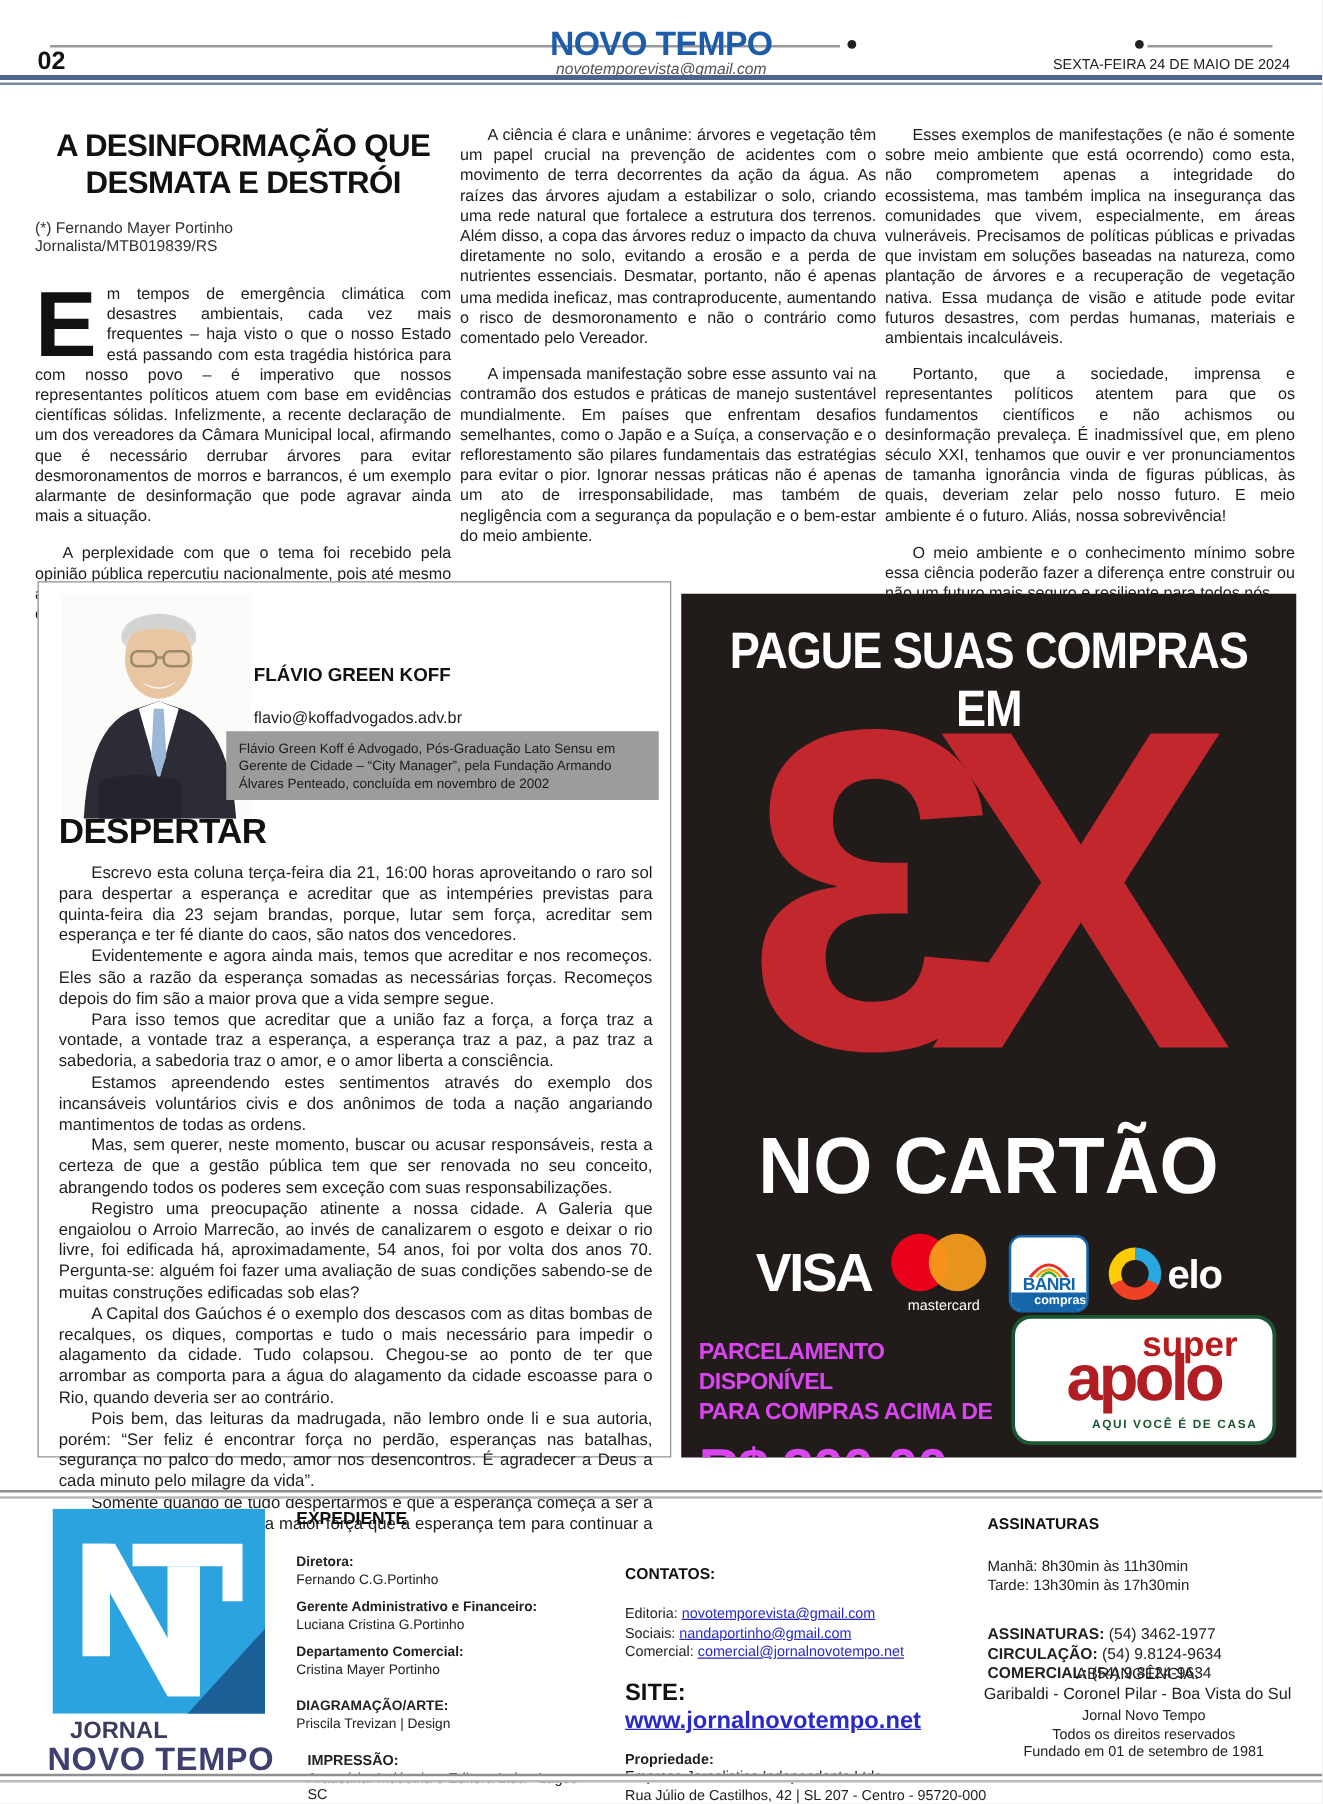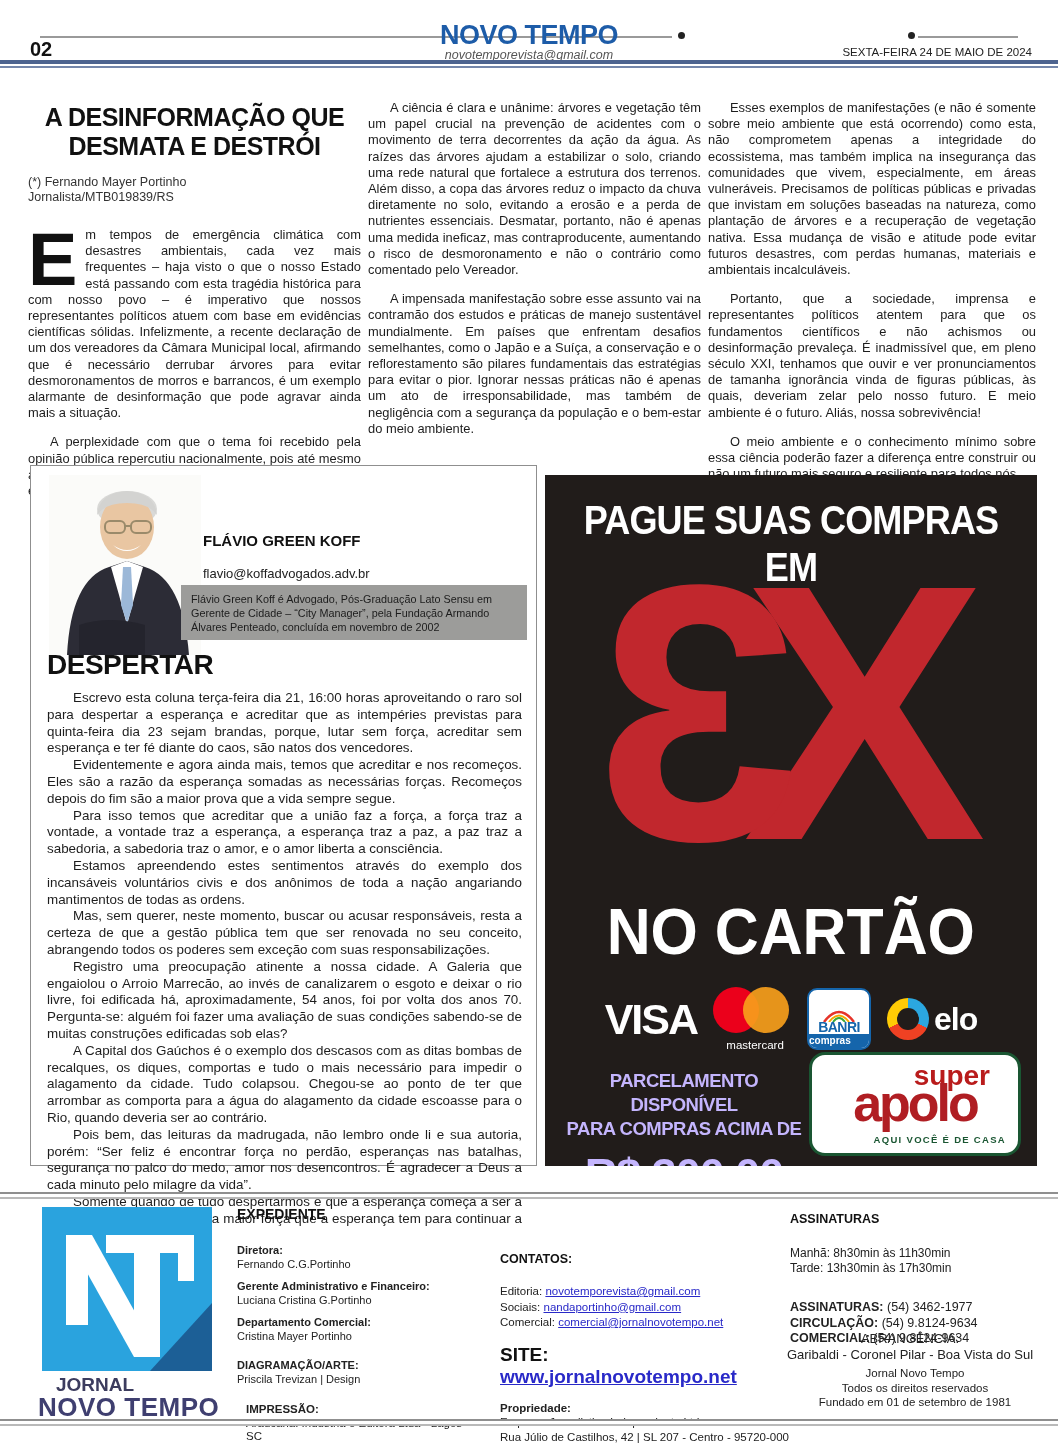--- a/index.html
+++ b/index.html
@@ -67,29 +67,29 @@
   .mc .c1,.mc .c2{position:absolute;top:0;width:46px;height:46px;border-radius:50%;}
   .mc .c1{left:0;background:#eb001b;}
   .mc .c2{left:30px;background:#f79e1b;opacity:.92;}
   .mc .mc-t{position:absolute;bottom:0;left:0;right:-6px;text-align:center;color:#fff;font-size:11.5px;}
   .banri{width:64px;height:62px;background:#fff;border:2px solid #1565ab;border-radius:10px;
          display:flex;flex-direction:column;align-items:center;justify-content:flex-end;
          overflow:hidden;box-sizing:border-box;}
   .banri svg{margin-bottom:-2px;}
   .banri .b-top{color:#1565ab;font-weight:bold;font-size:14px;letter-spacing:-.5px;line-height:14px;}
   .banri .b-bot{background:#1565ab;color:#fff;font-size:10px;font-weight:bold;width:100%;
-                text-align:left;padding:2px 14px;border-radius:6px 6px 0 0;line-height:10px;}
+                text-align:right;padding:2px 14px;border-radius:6px 6px 0 0;line-height:10px;}
   .elo{display:flex;align-items:center;gap:5px;}
   .elo-ring{width:42px;height:42px;border-radius:50%;
             background:conic-gradient(#2ba7e0 0 115deg,#ef4123 115deg 245deg,#ffcb05 245deg 360deg);
             position:relative;}
   .elo-ring::after{content:"";position:absolute;left:10px;top:10px;width:22px;height:22px;
                    border-radius:50%;background:#211c1a;}
   .elo-t{color:#fff;font-size:32px;font-weight:bold;letter-spacing:-1px;}
-  .parcel{position:absolute;left:14px;top:594px;width:250px;text-align:center;color:#c4b5fd;}
+  .parcel{position:absolute;left:14px;top:594px;width:250px;text-align:left;color:#d946ef;}
   .parcel .p1{font-size:18.5px;font-weight:bold;line-height:24px;letter-spacing:-.5px;}
   .parcel .price{font-size:45px;font-weight:bold;margin-top:8px;letter-spacing:-1px;}
   .apolo{position:absolute;right:16px;top:577px;width:212px;height:104px;background:#fff;
          border:3px solid #1a5632;border-radius:16px;box-sizing:border-box;}
   .apolo .sup{position:absolute;right:28px;top:5px;color:#b91c1c;font-size:28px;font-weight:bold;}
   .apolo .nm{position:absolute;left:0;right:0;top:22px;text-align:center;color:#b01e23;
              font-size:52px;line-height:52px;font-weight:bold;letter-spacing:-3px;}
   .apolo .tag{position:absolute;right:12px;bottom:8px;color:#1a5632;font-size:9.5px;
               font-weight:bold;letter-spacing:1.3px;}
 

